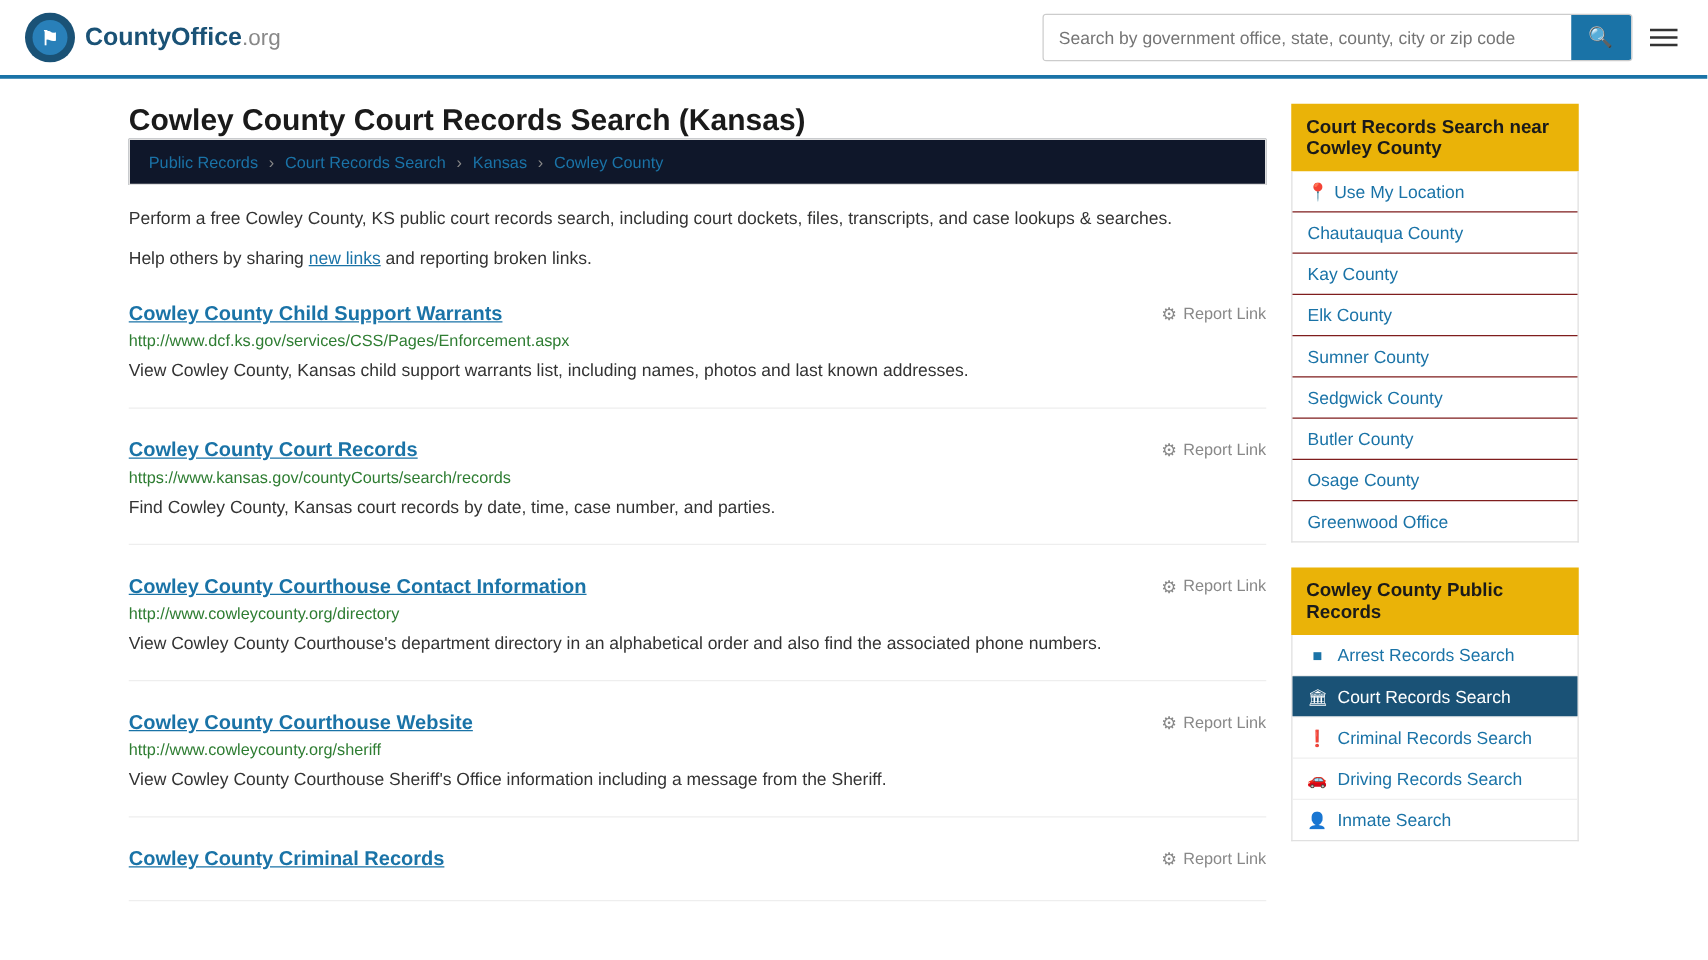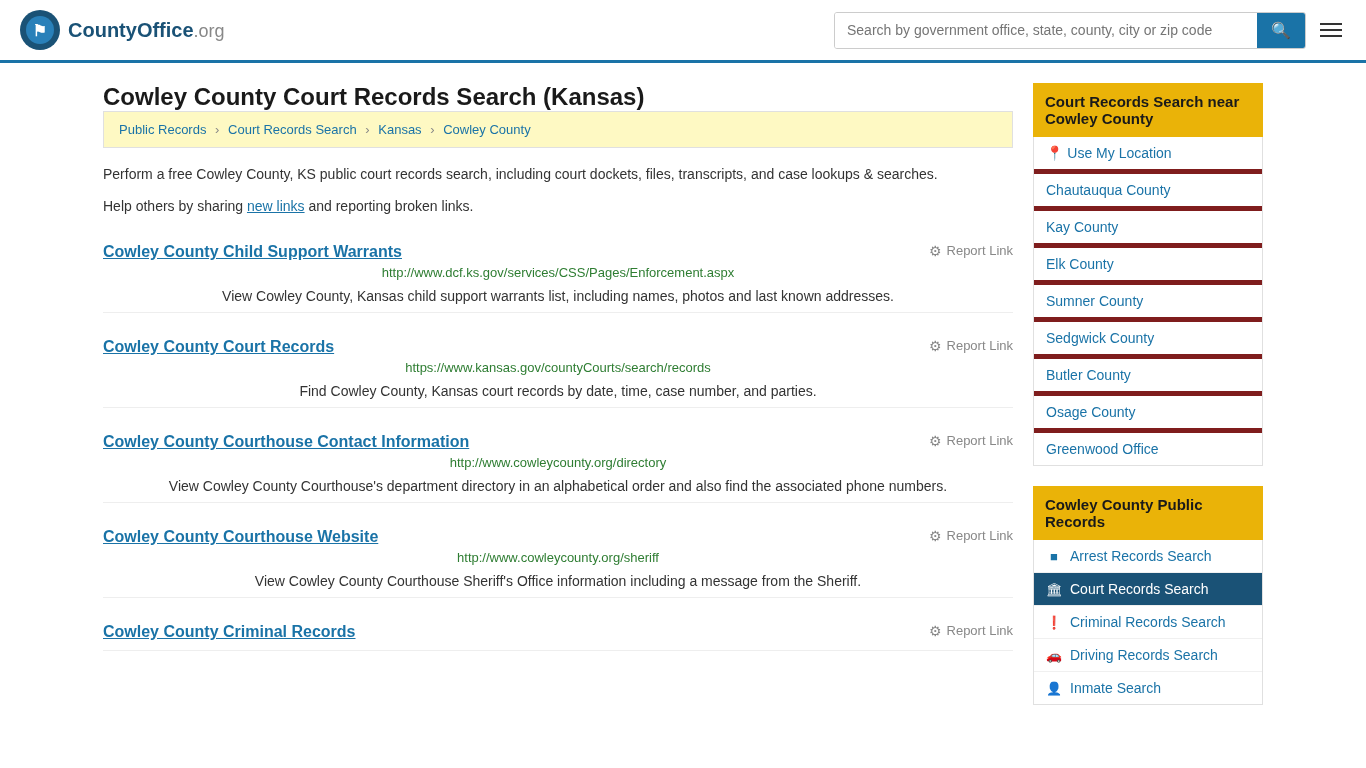--- a/index.html
+++ b/index.html
@@ -81,21 +81,21 @@
     
     .content {
       flex: 1;
     }
     .page-title {
       font-size: 24px;
       font-weight: bold;
       color: #1a1a1a;
     }
     .breadcrumb {
-      background: #fef9c3;
+      background: #0f172a;
       border: 1px solid #e0e0e0;
       padding: 10px 15px;
       margin-bottom: 15px;
       font-size: 13px;
     }
     .breadcrumb a {
       color: #1a73a7;
       text-decoration: none;
     }
     .breadcrumb span { color: #888; margin: 0 5px; }
@@ -106,23 +106,22 @@
       font-size: 14px;
     }
     .description a {
       color: #1a73a7;
       text-decoration: underline;
     }
 
     
     .result-item {
       margin-top: 25px;
-      padding-bottom: 5px;
+      padding-bottom: 19px;
       border-bottom: 1px solid #eee;
-      text-align: center;
     }
     .result-title-row {
       display: flex;
       justify-content: space-between;
       align-items: flex-start;
       margin-bottom: 4px;
     }
     .result-title {
       font-size: 16px;
       font-weight: bold;
@@ -209,21 +208,21 @@
       font-size: 13px;
       width: 16px;
       text-align: center;
     }
     .nearby-counties {
       list-style: none;
       border: 1px solid #e0e0e0;
       border-top: none;
     }
     .nearby-counties li {
-      border-bottom: 5px solid #7f1d1d;
+      border-bottom: 1px solid #7f1d1d;
     }
     .nearby-counties li:last-child { border-bottom: none; }
     .nearby-counties li a {
       display: block;
       padding: 8px 12px;
       color: #1a73a7;
       text-decoration: none;
       font-size: 14px;
     }
     .location-pin {

